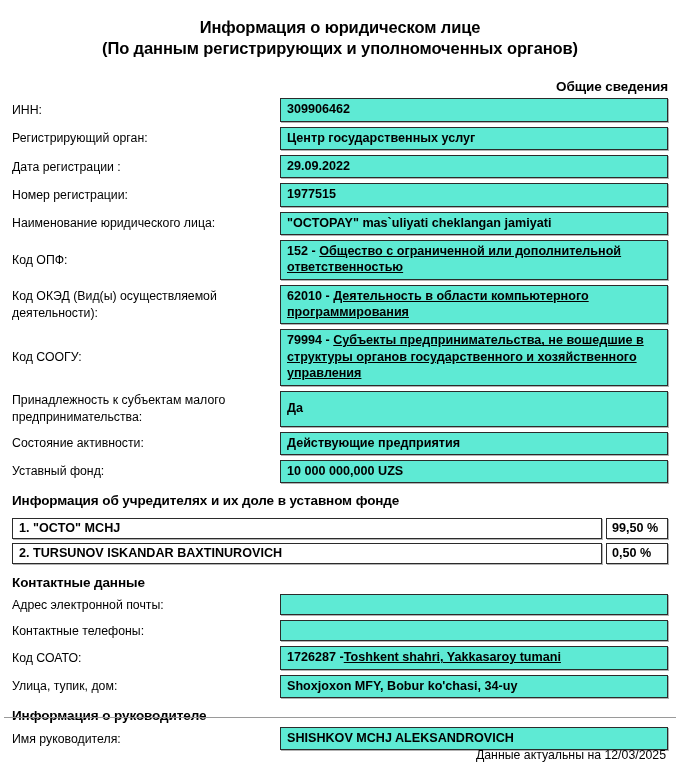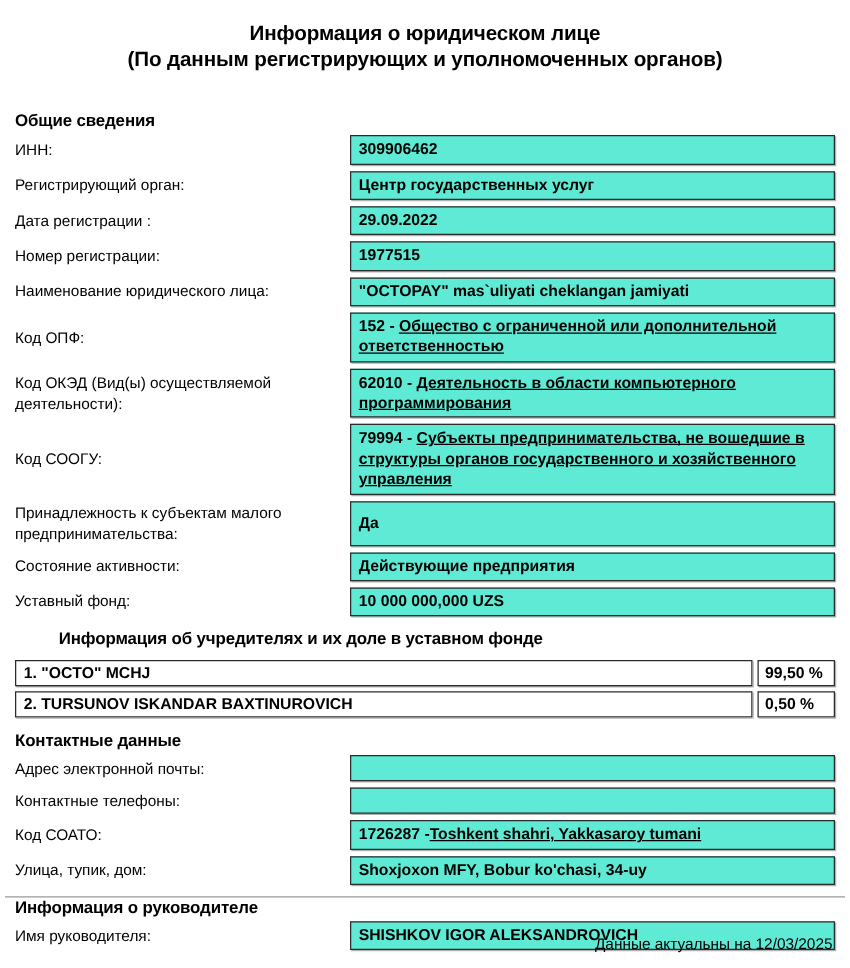--- a/index.html
+++ b/index.html
@@ -34,22 +34,22 @@
     padding-top: 17px;
   }
   .doc-title .line2 { display: block; }
 
   
   .section-heading {
     font-size: 13.5px;
     font-weight: bold;
     letter-spacing: -0.1px;
   }
-  .sh-obshie    { margin-top: 30px; }
-  .sh-founders  { margin-top: 10px; margin-left: 35px; }
+  .sh-obshie    { margin-top: 20px; text-align: right; }
+  .sh-founders  { margin-top: 10px; }
   .sh-contacts  { margin-top: 11px; }
   .sh-director  { margin-top: 10px; }
 
   
   .fields { margin-top: 4px; }
   .field-row {
     display: flex;
     align-items: center;
     margin-bottom: 5px;
     min-height: 20px;
@@ -243,20 +243,20 @@
       <div class="field-value">Shoxjoxon MFY, Bobur ko'chasi, 34-uy</div>
     </div>
 
   </div>
 
   <div class="section-heading sh-director">Информация о руководителе</div>
 
   <div class="fields">
     <div class="field-row">
       <div class="field-label">Имя руководителя:</div>
-      <div class="field-value">SHISHKOV IGOR ALEKSANDROVICH</div>
+      <div class="field-value">SHISHKOV MCHJ ALEKSANDROVICH</div>
     </div>
   </div>
 
   <div class="footer-rule"></div>
   <div class="footer-note">Данные актуальны на 12/03/2025</div>
 
 </div>
 
 </body></html>

